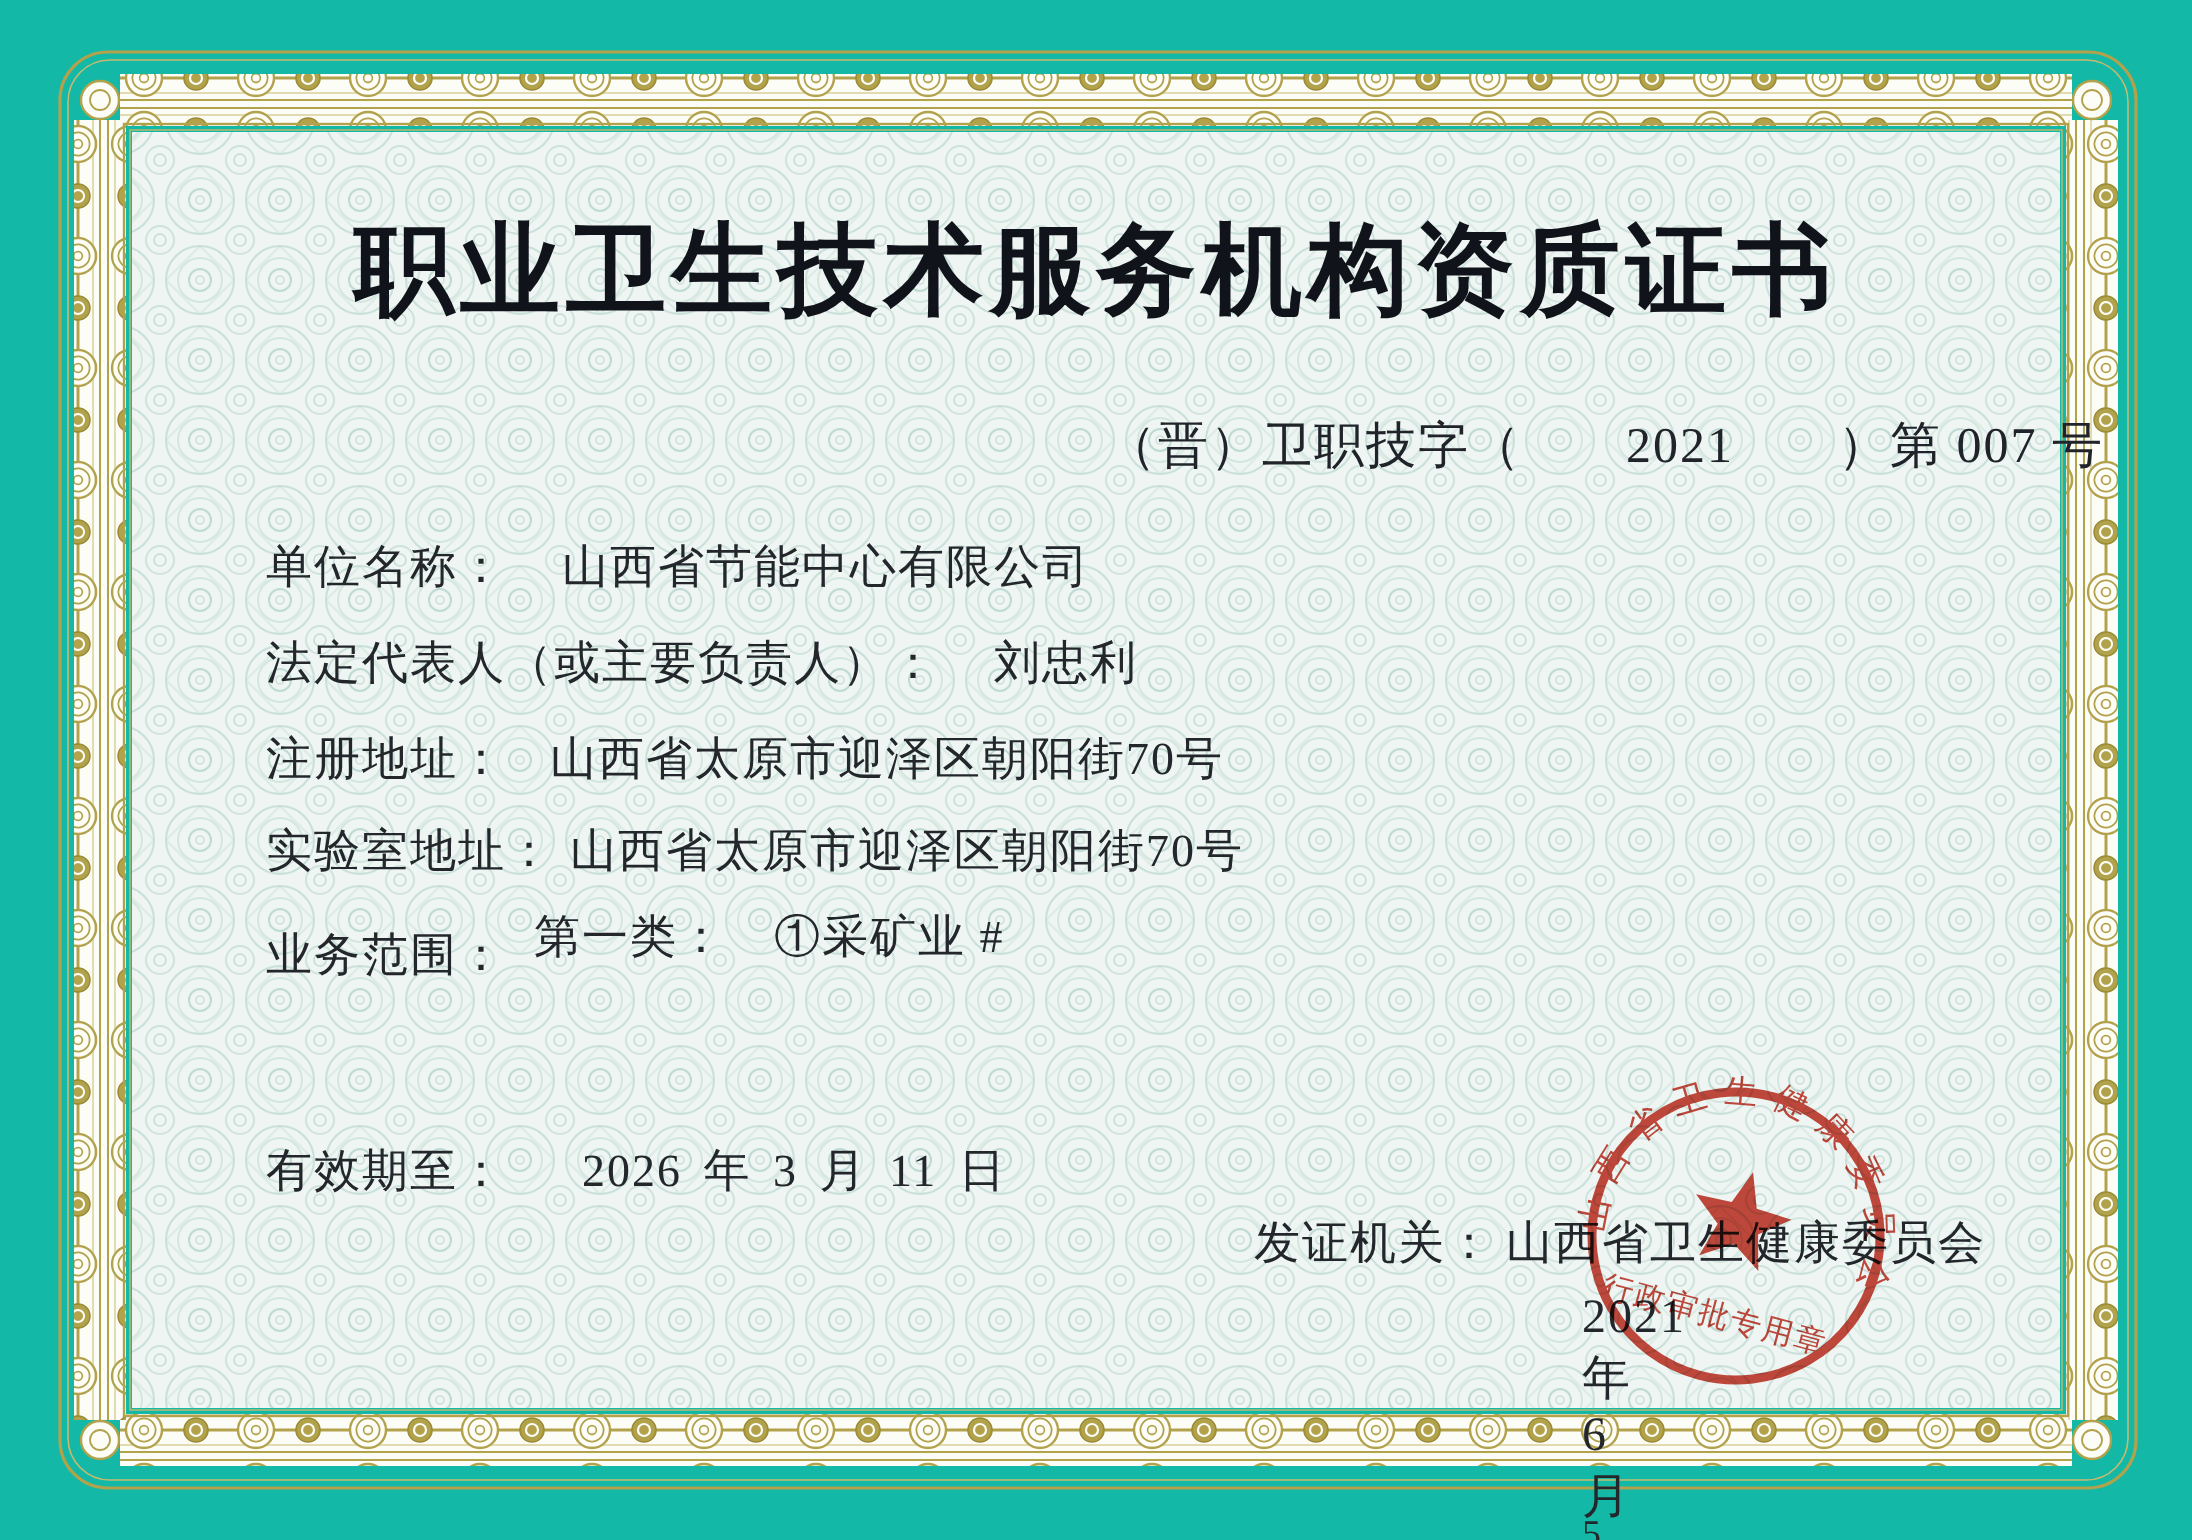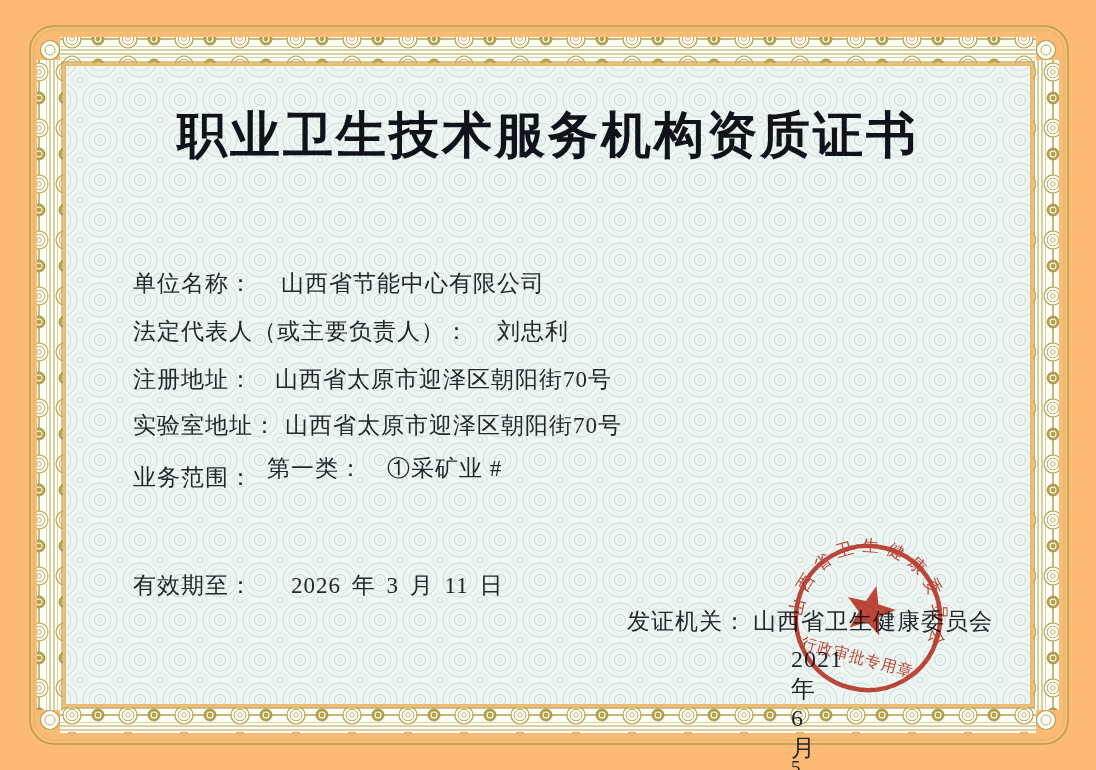--- a/index.html
+++ b/index.html
@@ -1,17 +1,17 @@
 <!DOCTYPE html>
 <html><head>
 <meta charset="utf-8">
 <style>
   html,body{margin:0;padding:0;background:#ffffff;}
   .stage{
-    position:relative;width:1096px;height:770px;background:#fdba74;overflow:hidden;
+    position:relative;width:1096px;height:770px;background:#14b8a6;overflow:hidden;
     font-family:"Liberation Serif","DejaVu Serif",serif;
   }
   .frame-svg{position:absolute;left:0;top:0;width:1096px;height:770px;display:block;}
   .content{position:absolute;left:0;top:0;width:1096px;height:770px;}
   .title{
     position:absolute;top:102px;left:0;width:1096px;text-align:center;
     font-size:50px;font-weight:700;letter-spacing:3px;color:#10131a;margin:0;
     font-family:"Liberation Serif","DejaVu Serif",serif;
   }
   .cert-no{
@@ -117,20 +117,21 @@
     <rect x="62" y="62" width="972" height="646" fill="none" stroke="#b3a24c" stroke-width="1.2"></rect>
     <rect x="65" y="65" width="966" height="640" fill="none" stroke="#c8ba6d" stroke-width=".7"></rect>
 
     <rect x="66" y="66" width="964" height="638" fill="url(#guilloche)"></rect>
   </svg>
 
   <div class="content">
 
     <h1 class="title">职业卫生技术服务机构资质证书</h1>
 
+    <div class="cert-no">（晋）卫职技字（　　2021　　）第 007 号</div>
 
     <div class="row r1">
       <span class="label">单位名称：</span>
       <span class="value">山西省节能中心有限公司</span>
     </div>
 
     <div class="row r2">
       <span class="label">法定代表人（或主要负责人）：</span>
       <span class="value">刘忠利</span>
     </div>

